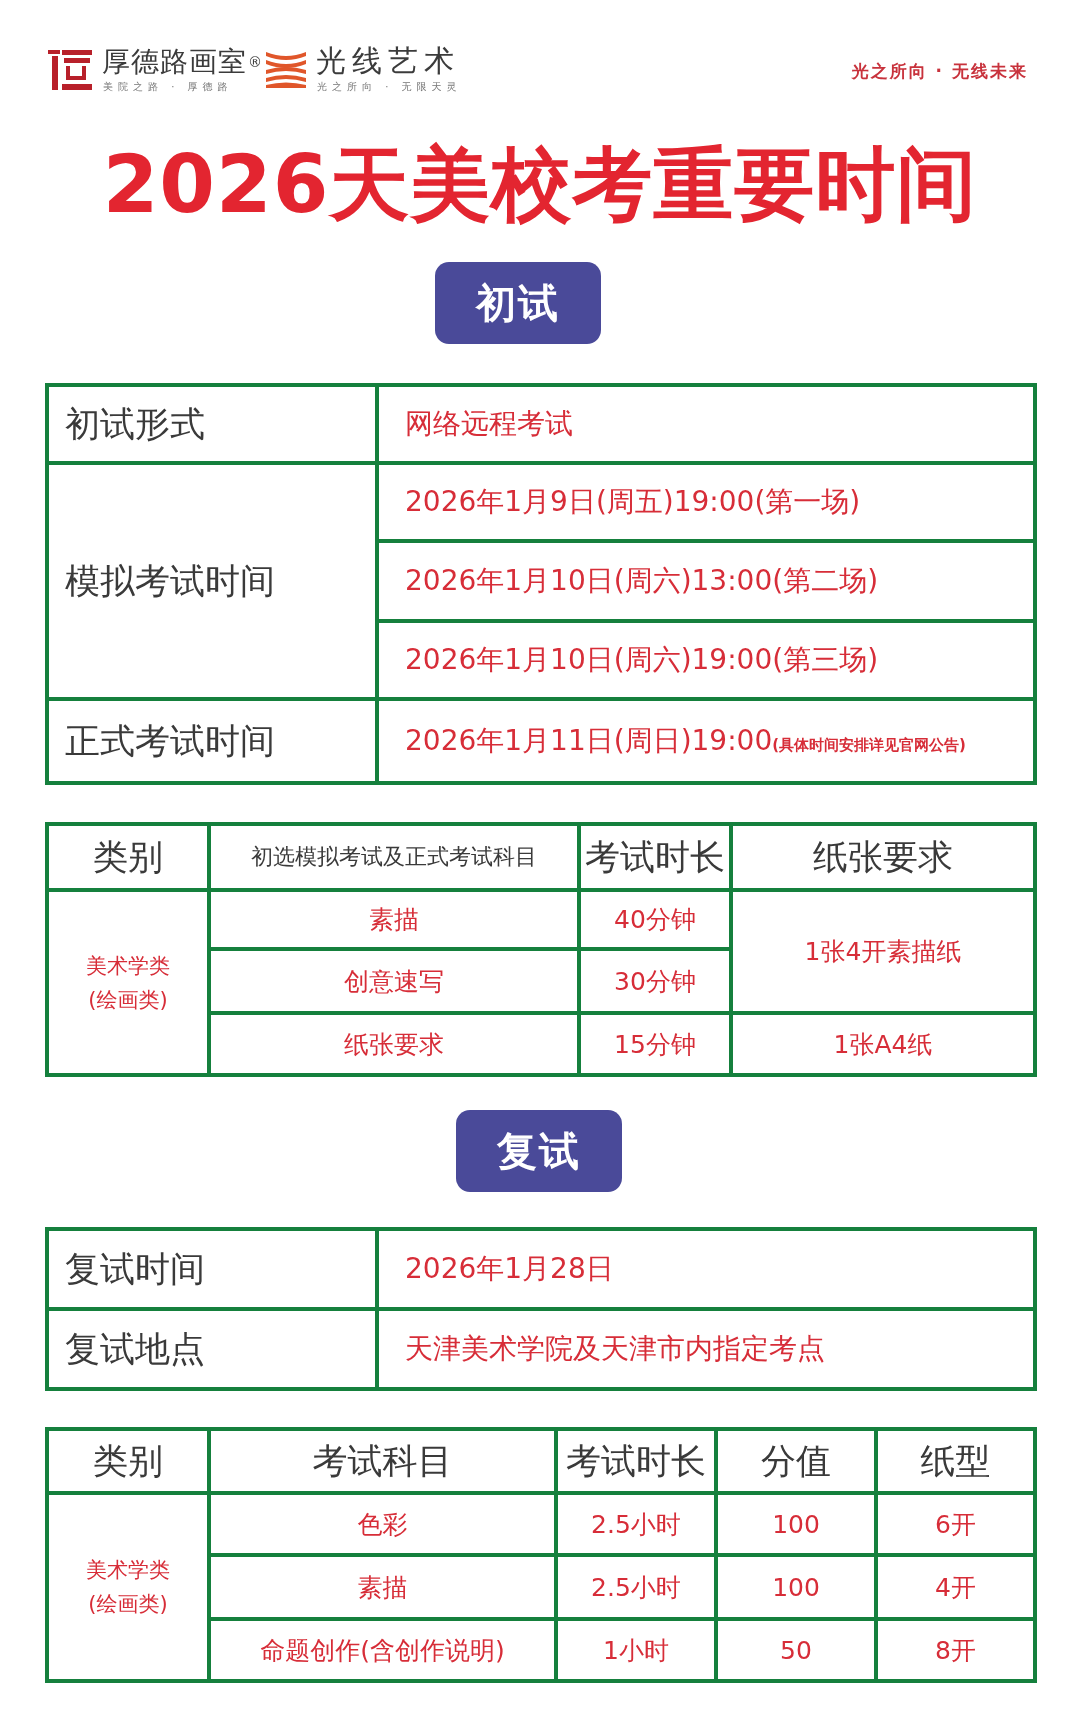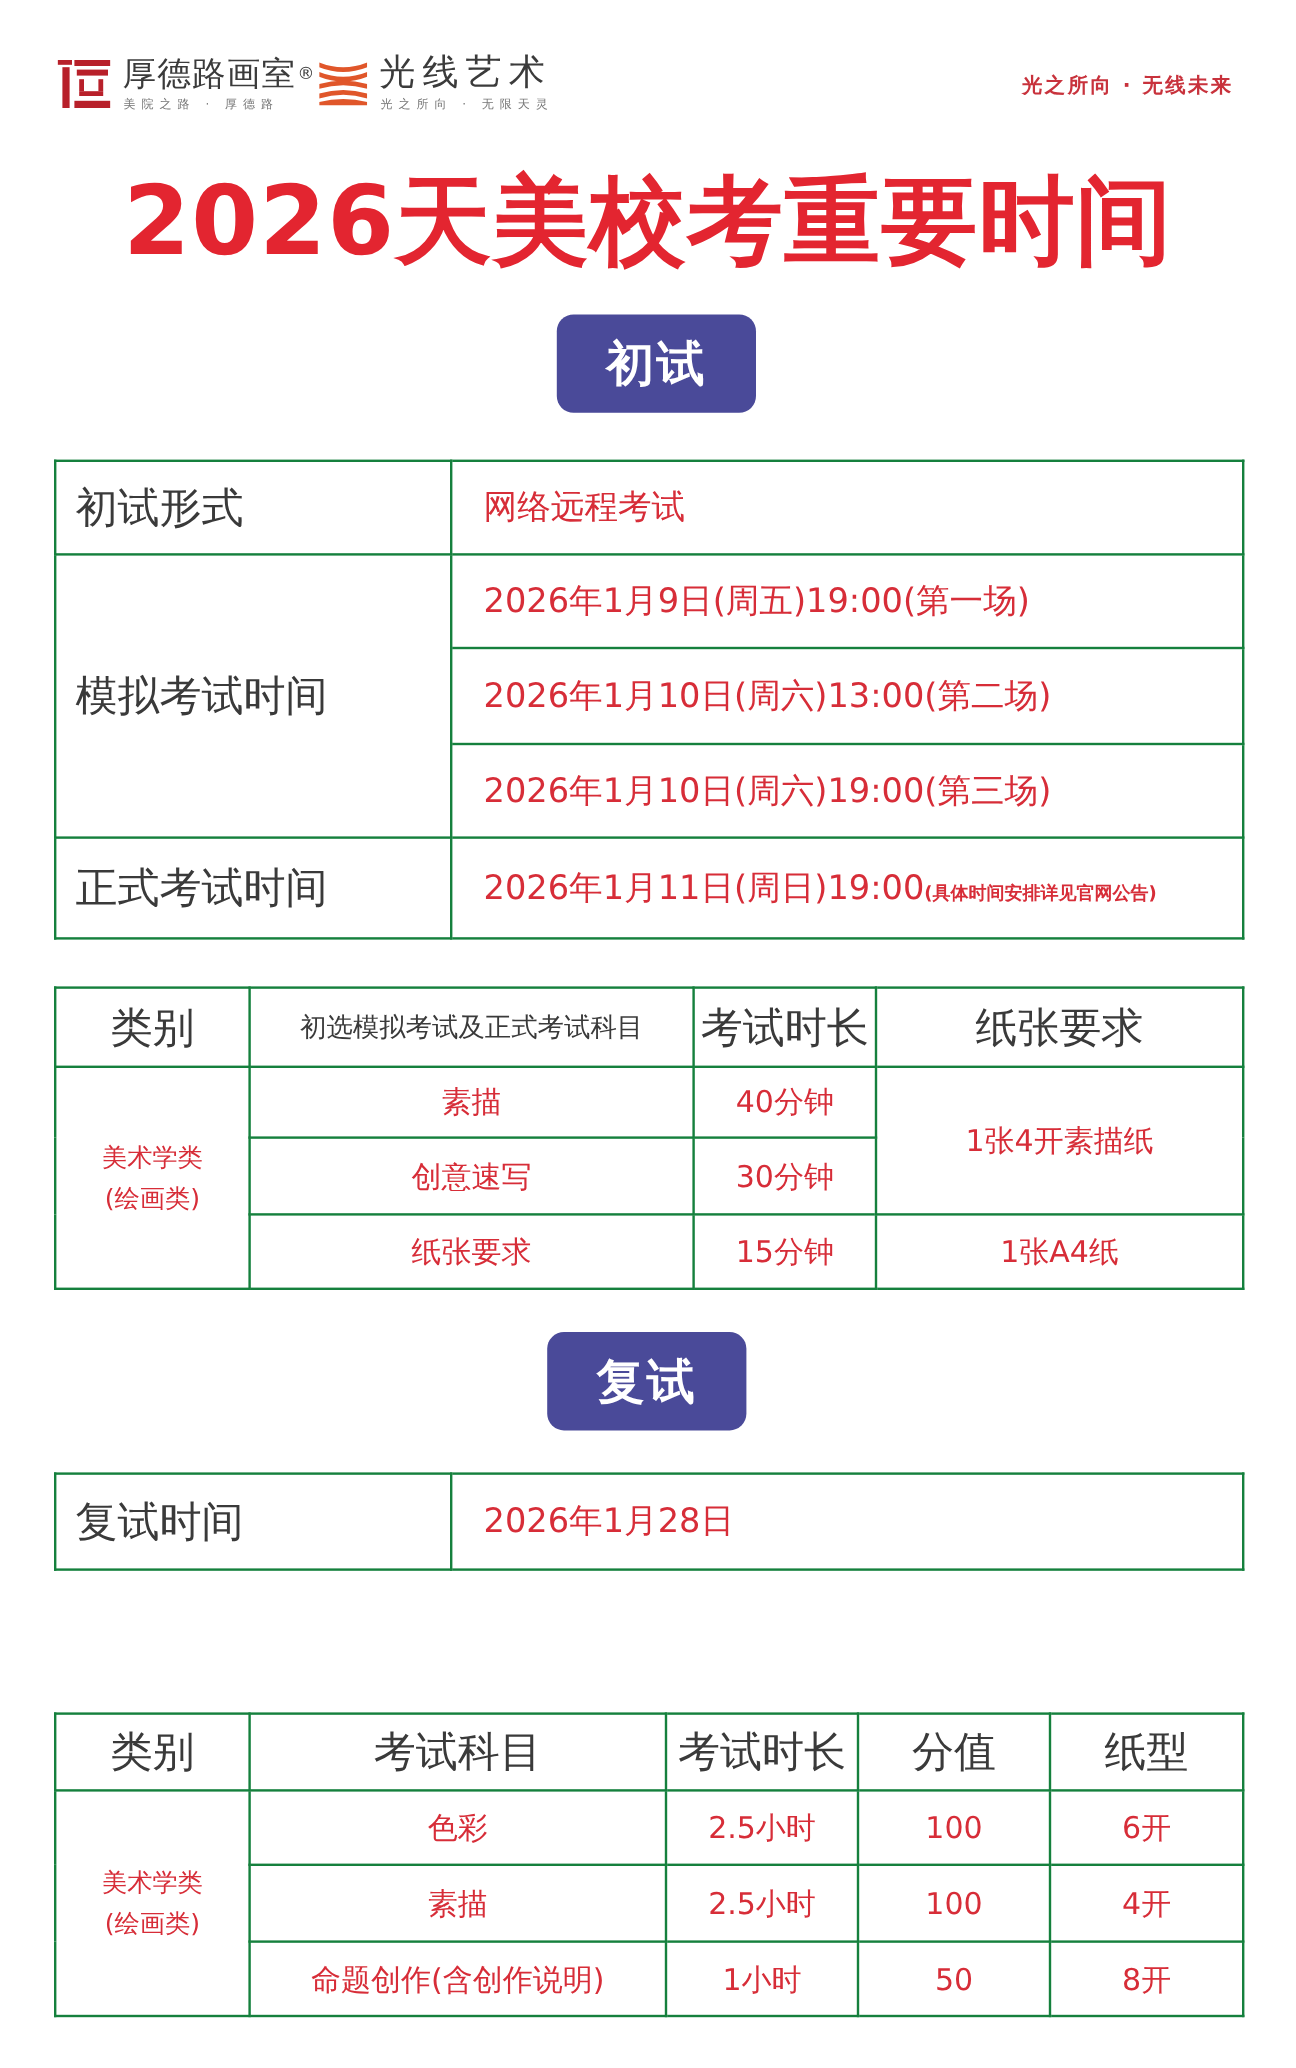--- a/index.html
+++ b/index.html
@@ -38,30 +38,30 @@
     left: 0; width: 1080px; top: 135px; text-align: center;
     font-size: 80px; font-weight: bold; color: #e32530; letter-spacing: 1px; line-height: 100px;
   }
 
   
   .badge {
     width: 166px; height: 82px; border-radius: 14px; background: #4a4a99;
     color: #ffffff; font-weight: bold; font-size: 40px; letter-spacing: 2px;
     display: flex; align-items: center; justify-content: center;
   }
-  .badge-1 { left: 464px; top: 262px; }
+  .badge-1 { left: 435px; top: 262px; }
   .badge-2 { left: 456px; top: 1110px; }
 
   
   table.grid {
     position: absolute; border-collapse: collapse; table-layout: fixed;
     border: 2px solid #4a4a4a;
   }
   table.grid td, table.grid th {
-    border: 2px solid #15803d; padding: 0; font-weight: normal;
+    border: 4px solid #15803d; padding: 0; font-weight: normal;
   }
   .lbl { font-size: 35px; color: #3a3a3a; padding-left: 16px !important; text-align: left; }
   .val { font-size: 28px; color: #d72d38; padding-left: 26px !important; text-align: left; font-weight: bold; }
   .val-small { font-size: 15px; font-weight: bold; }
   .hdr { font-size: 35px; color: #3a3a3a; text-align: center; }
   .hdr-sm { font-size: 22px; }
   .cell-red { font-size: 25px; color: #d72d38; text-align: center; font-weight: bold; }
   .cat { font-size: 21px; color: #d72d38; text-align: center; line-height: 34px; }
 
   #t1 { left: 45px; top: 383px; width: 992px; }
@@ -176,20 +176,24 @@
 <table class="grid" id="t3">
   <colgroup>
       <col style="width:330px">
       <col>
     </colgroup>
   <tbody>
       <tr style="height:80px">
     <td class="lbl">复试时间</td>
     <td class="val" style="font-weight:normal">2026年1月28日</td>
   </tr>
+  <tr style="height:80px">
+    <td class="lbl">复试地点</td>
+    <td class="val">天津美术学院及天津市内指定考点</td>
+  </tr>
 </tbody>
   </table>
 
 <table class="grid" id="t4">
   <colgroup>
       <col style="width:162px">
       <col style="width:347px">
       <col style="width:160px">
       <col style="width:160px">
       <col>

